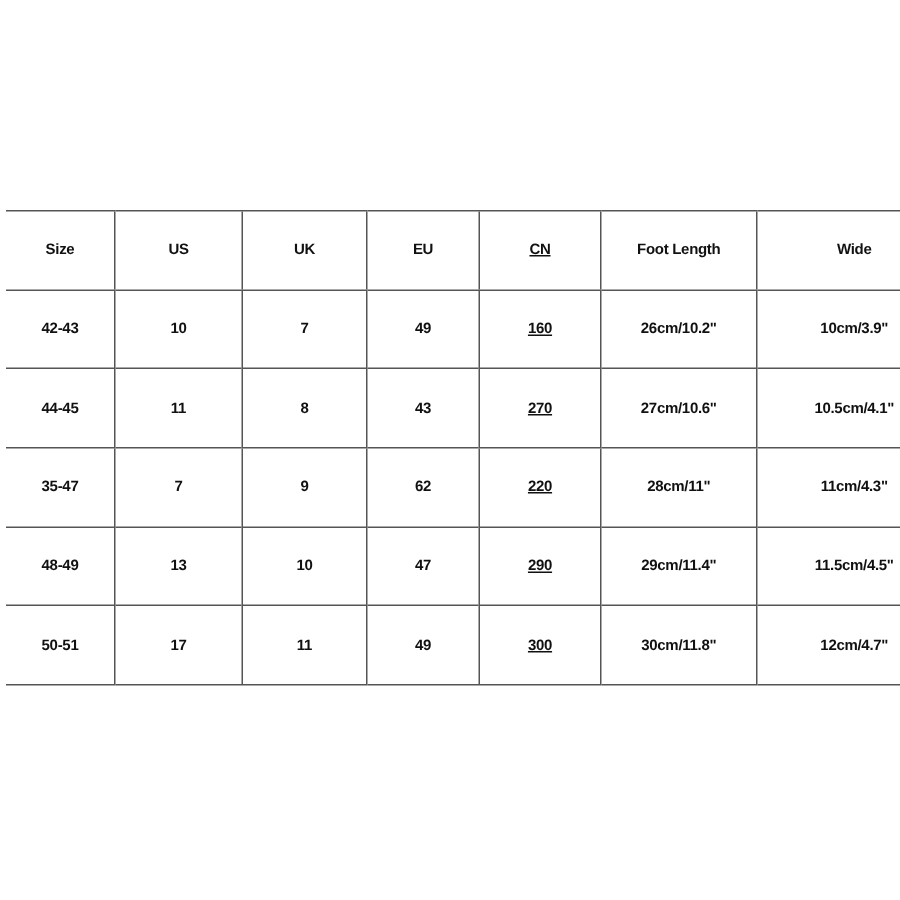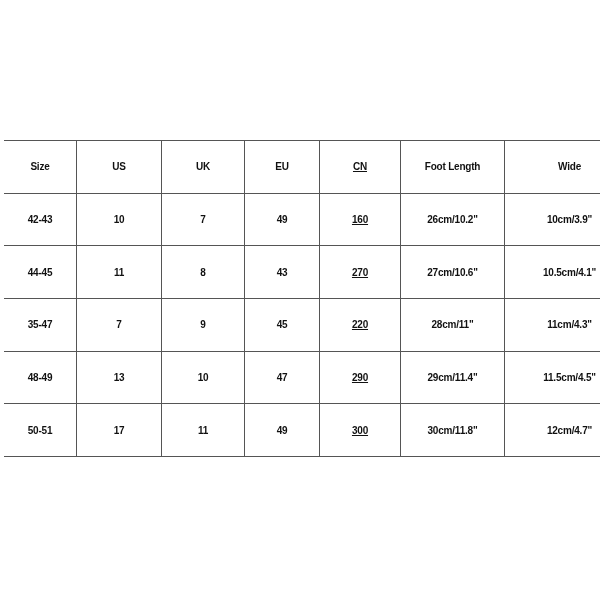--- a/index.html
+++ b/index.html
@@ -115,21 +115,21 @@
         <td class="col-uk">8</td>
         <td class="col-eu">43</td>
         <td class="col-cn">270</td>
         <td class="col-foot">27cm/10.6"</td>
         <td class="col-wide">10.5cm/4.1"</td>
       </tr>
       <tr>
         <td class="col-size">35-47</td>
         <td class="col-us">7</td>
         <td class="col-uk">9</td>
-        <td class="col-eu">45</td>
+        <td class="col-eu">62</td>
         <td class="col-cn">220</td>
         <td class="col-foot">28cm/11"</td>
         <td class="col-wide">11cm/4.3"</td>
       </tr>
       <tr>
         <td class="col-size">48-49</td>
         <td class="col-us">13</td>
         <td class="col-uk">10</td>
         <td class="col-eu">47</td>
         <td class="col-cn">290</td>

